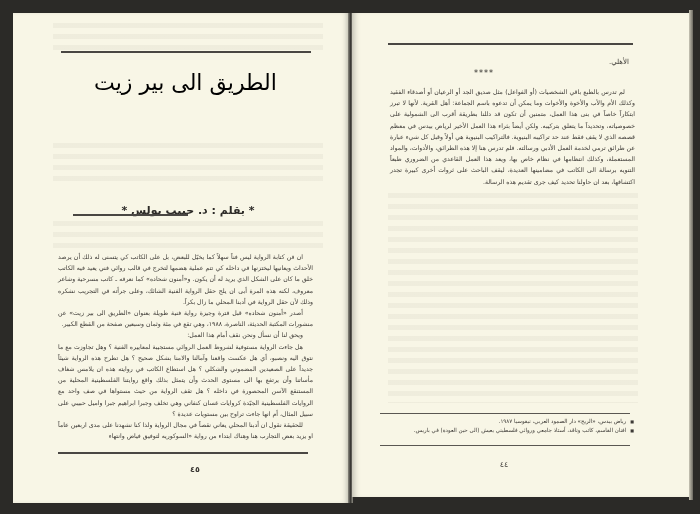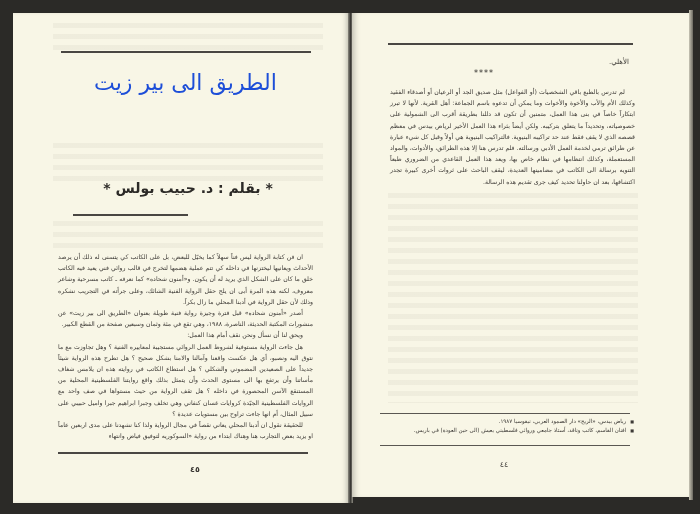--- a/index.html
+++ b/index.html
@@ -34,25 +34,25 @@
     }
     .rule { position: absolute; height: 2px; background: #4a4743; }
     .rule-thin { position: absolute; height: 1px; background: #5a5752; }
 
     .title-block {
       position: absolute; left: 50px; top: 55px; width: 245px;
       text-align: center;
     }
     .title-line {
       font-family: "DejaVu Sans", sans-serif;
-      font-size: 22px; line-height: 29px; color: #1d4ed8; font-weight: normal;
+      font-size: 22px; line-height: 29px; color: #000000; font-weight: normal;
     }
     .byline {
-      position: absolute; left: 60px; top: 167px; width: 230px;
-      font-family: "DejaVu Sans", sans-serif; font-size: 14px; font-weight: bold;
+      position: absolute; left: 60px; top: 191px; width: 230px;
+      font-family: "DejaVu Sans", sans-serif; font-size: 11px; font-weight: bold;
       color: #2c2a27; text-align: center;
     }
     .body-text {
       position: absolute;
       font-family: "DejaVu Sans", sans-serif;
       font-size: 6.2px; line-height: 11.2px; color: #3d3a36;
       text-align: justify; text-align-last: right;
     }
     .body-text p { text-indent: 10px; margin-bottom: 0; }
     .page-number {

